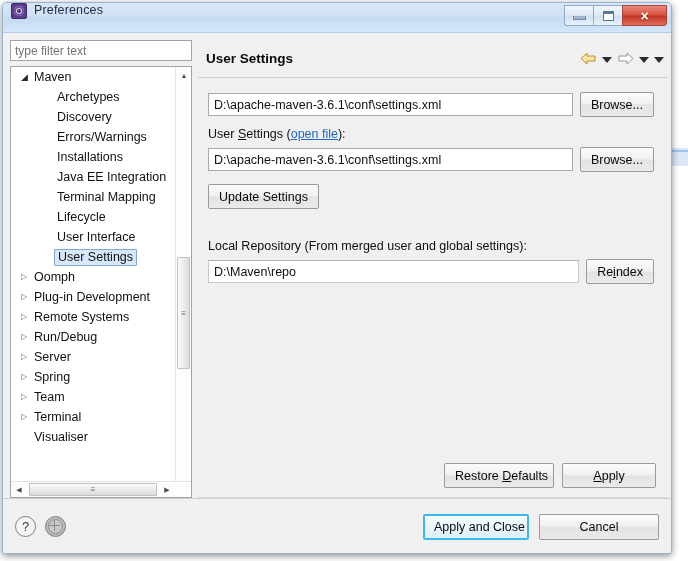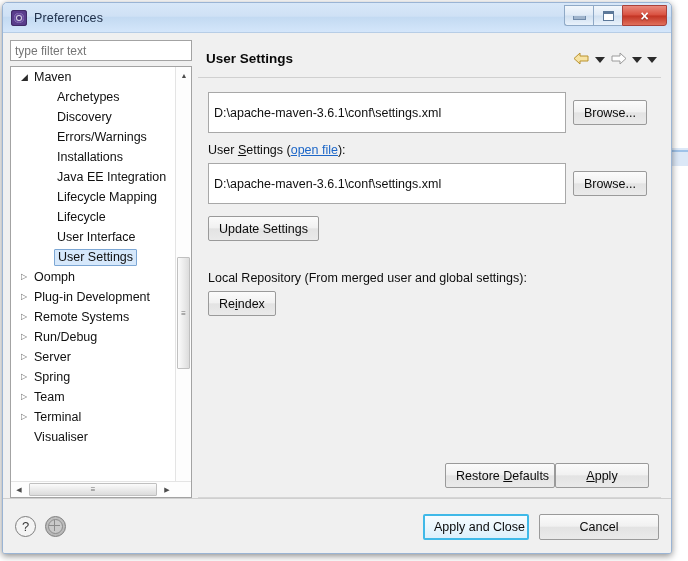--- a/index.html
+++ b/index.html
@@ -49,21 +49,21 @@
   }
 
   
   #title-bar {
     position: relative;
     height: 29px;
     background: linear-gradient(to bottom, #d7e7f8 0%, #cfe1f5 45%, #c3daf2 50%, #d4e6fa 100%);
     border-bottom: 1px solid #b7cde6;
     border-radius: 4px 4px 0 0;
     display: flex;
-    align-items: center;
+    align-items: flex-start;
     padding-left: 8px;
   }
   #app-icon {
     width: 16px; height: 16px;
     border-radius: 3px;
     background: #5a3d8c;
     position: relative;
     flex: 0 0 auto;
     box-shadow: inset 0 0 0 1px #3f2a66;
   }
@@ -136,21 +136,21 @@
     font-weight: bold;
     line-height: 1;
     text-shadow: 0 1px 1px rgba(0,0,0,0.35);
   }
 
   
   #dialog-body {
     position: relative;
     height: 465px;
     background: #f0f0f0;
-    padding: 7px 10px 0 7px;
+    padding: 7px 3px 0 7px;
     box-sizing: border-box;
     display: flex;
   }
 
   
   #left-pane {
     width: 182px;
     display: flex;
     flex-direction: column;
     flex: 0 0 auto;
@@ -338,21 +338,21 @@
     cursor: pointer;
   }
   .field-row {
     display: flex;
     align-items: center;
     gap: 7px;
     margin-bottom: 10px;
   }
   .text-input {
     flex: 1 1 auto;
-    height: 41px;
+    height: 23px;
     border: 1px solid #a8a8a8;
     background: #ffffff;
     font-size: 12.5px;
     color: #101010;
     padding: 0 5px;
     box-sizing: border-box;
     font-family: "Liberation Sans", sans-serif;
     outline: none;
   }
   .text-input.flat {
@@ -378,21 +378,21 @@
     margin-left: 38px;
   }
   #update-settings-btn { margin-top: 2px; }
   #local-repo-label { margin-top: 30px; }
 
   #bottom-buttons {
     position: absolute;
     right: 12px;
     bottom: 10px;
     display: flex;
-    gap: 0;
+    gap: 8px;
   }
   #restore-defaults-btn { width: 110px; }
   #apply-btn { width: 94px; }
 
   
   #content-separator {
     position: absolute;
     left: 0; right: 0; bottom: 0;
     height: 1px;
     background: #d6d6d6;
@@ -500,21 +500,21 @@
             <div class="tree-item level2">
               <span class="tree-label">Errors/Warnings</span>
             </div>
             <div class="tree-item level2">
               <span class="tree-label">Installations</span>
             </div>
             <div class="tree-item level2">
               <span class="tree-label">Java EE Integration</span>
             </div>
             <div class="tree-item level2">
-              <span class="tree-label">Lifecycle Mapping</span>
+              <span class="tree-label">Terminal Mapping</span>
             </div>
             <div class="tree-item level2">
               <span class="tree-label">Lifecycle</span>
             </div>
             <div class="tree-item level2">
               <span class="tree-label">User Interface</span>
             </div>
             <div class="tree-item level2 selected">
               <span class="tree-label">User Settings</span>
             </div>
@@ -606,20 +606,21 @@
         <div class="field-row">
           <input class="text-input" type="text" value="D:\apache-maven-3.6.1\conf\settings.xml" style="">
           <button class="btn">Browse...</button>
         </div>
 
         <button class="btn" id="update-settings-btn">Update Settings</button>
 
         
         <div class="field-label" id="local-repo-label">Local Repository (From merged user and global settings):</div>
         <div class="field-row">
+          <input class="text-input flat" type="text" value="D:\Maven\repo" style="">
           <button class="btn"><span>Re</span><span class="mnemonic">i</span><span>ndex</span></button>
         </div>
 
         
         <div id="bottom-buttons">
           <button class="btn" id="restore-defaults-btn"><span>Restore </span><span class="mnemonic">D</span><span>efaults</span></button>
           <button class="btn" id="apply-btn"><span class="mnemonic">A</span><span>pply</span></button>
         </div>
 
         <div id="content-separator"></div>

